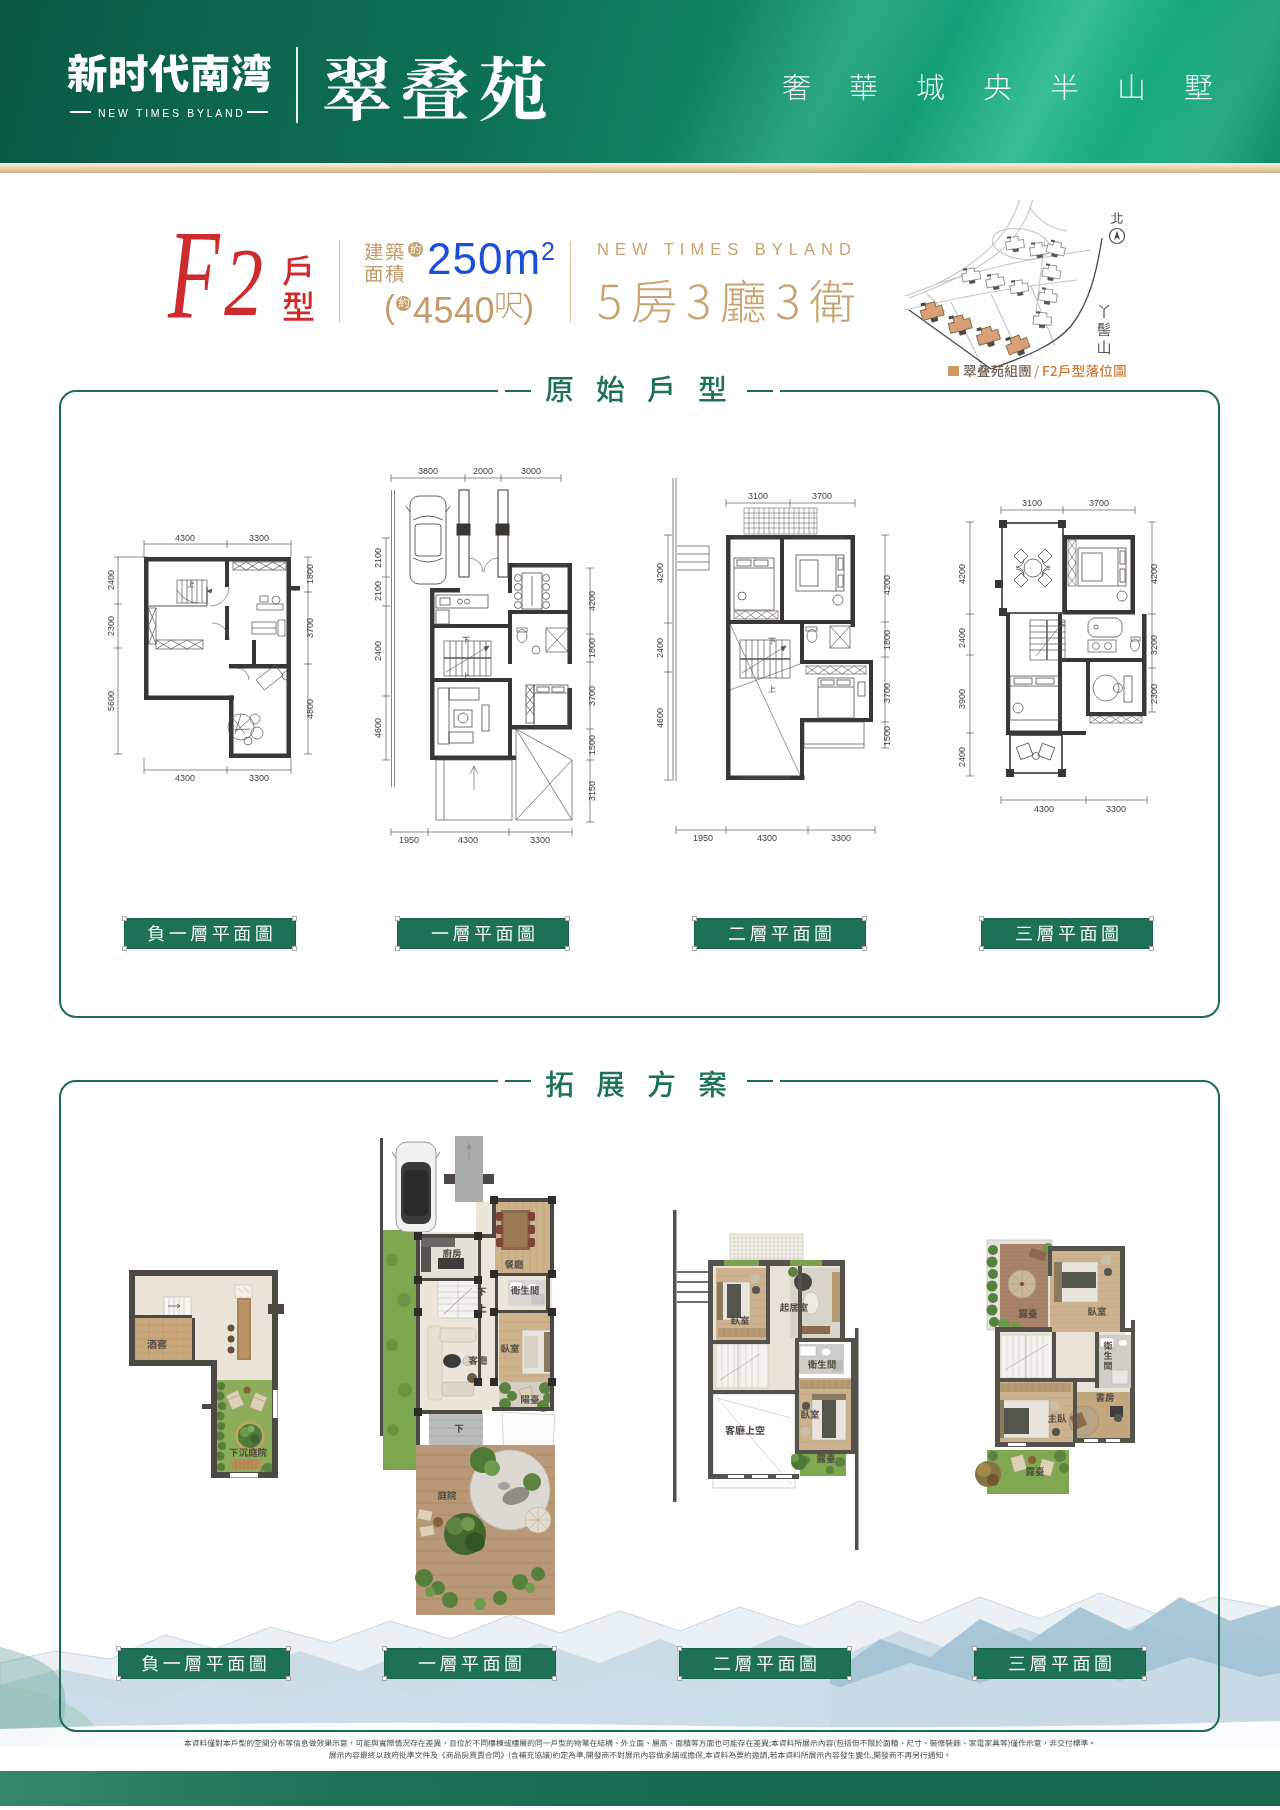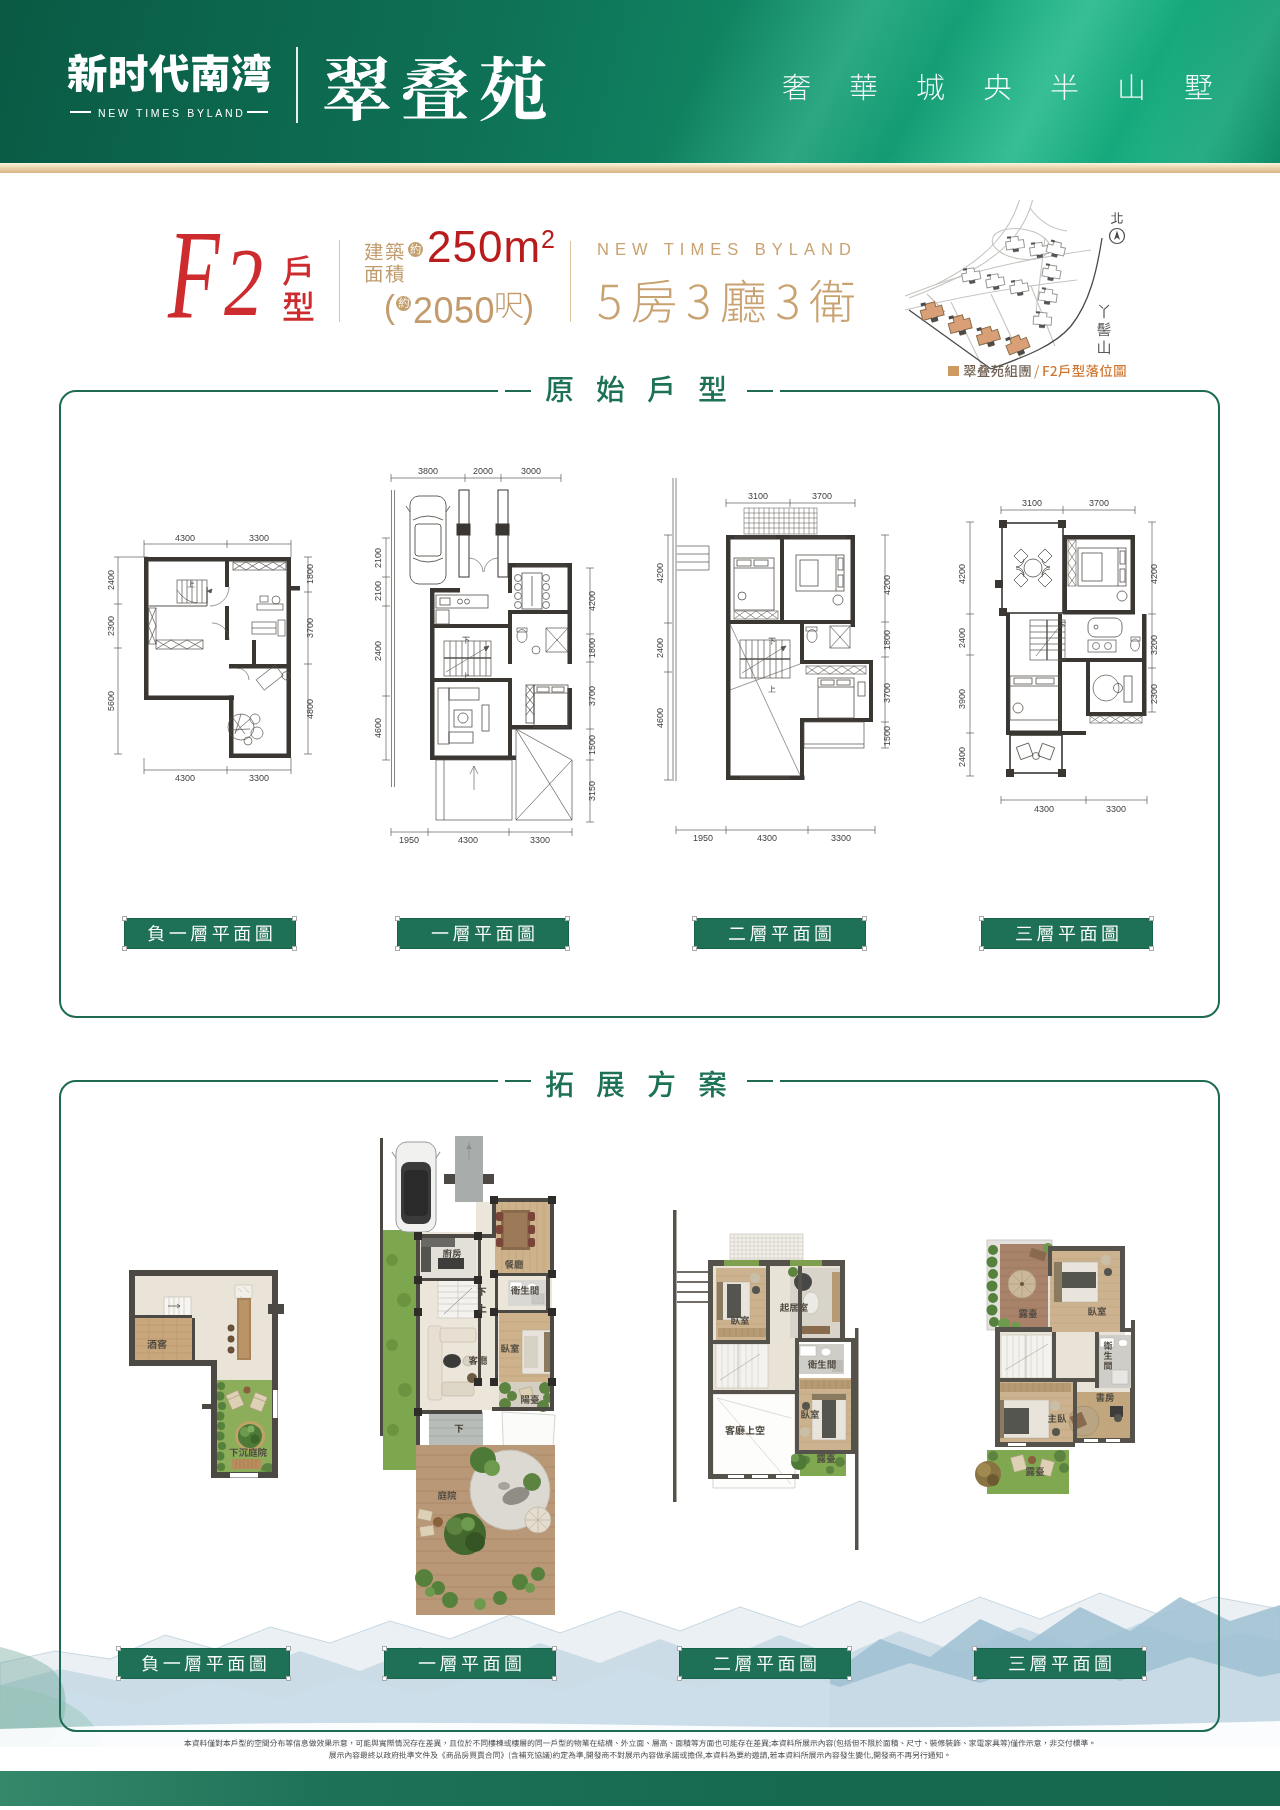--- a/index.html
+++ b/index.html
@@ -21,27 +21,27 @@
 <div class="abs" style="left:296px;top:47px;width:1.5px;height:76px;background:rgba(255,255,255,.9)"></div>
 
 <div class="abs" style="left:168px;top:210px;font-family:'Liberation Serif',serif;font-style:italic;color:#ce2b2e;font-size:128px;line-height:1;transform:scaleX(0.66);transform-origin:0 0">F</div>
 
 <div class="abs" style="left:224px;top:233px;font-family:'Liberation Serif',serif;font-style:italic;color:#ce2b2e;font-size:98px;line-height:1;transform:scaleX(0.8);transform-origin:0 0">2</div>
 
 <div class="abs" style="left:339px;top:240px;width:1px;height:82px;background:#dcc49e"></div>
 
 <div class="abs" style="left:408px;top:242px;width:15px;height:15px;border-radius:50%;background:#c3a06e"></div>
 
-<div class="abs" style="left:427px;top:222px;color:#b91c1c;font-size:44px;letter-spacing:1px;white-space:nowrap">250m<span style="font-size:25px;vertical-align:14px">2</span></div>
+<div class="abs" style="left:427px;top:234px;color:#1d4ed8;font-size:44px;letter-spacing:1px;white-space:nowrap">250m<span style="font-size:25px;vertical-align:14px">2</span></div>
 
 <div class="abs" style="left:384px;top:288px;color:#c39b6c;font-size:33px;white-space:nowrap">(</div>
 
 <div class="abs" style="left:396px;top:296px;width:15px;height:15px;border-radius:50%;background:#c3a06e"></div>
 
-<div class="abs" style="left:413px;top:290px;color:#c39b6c;font-size:36px;letter-spacing:0.5px;white-space:nowrap">2050</div>
+<div class="abs" style="left:413px;top:290px;color:#c39b6c;font-size:36px;letter-spacing:0.5px;white-space:nowrap">4540</div>
 
 <div class="abs" style="left:523px;top:288px;color:#c39b6c;font-size:33px;white-space:nowrap">)</div>
 
 <div class="abs" style="left:570px;top:241px;width:1px;height:81px;background:#dcc49e"></div>
 
 <div class="abs" style="left:597px;top:240px;color:#c9a271;font-size:16.5px;letter-spacing:6px;white-space:nowrap">NEW TIMES BYLAND</div>
 
 <svg class="abs" style="left:893px;top:200px" width="300" height="185" viewBox="0 0 300 185" xmlns="http://www.w3.org/2000/svg">
 <defs>
 

